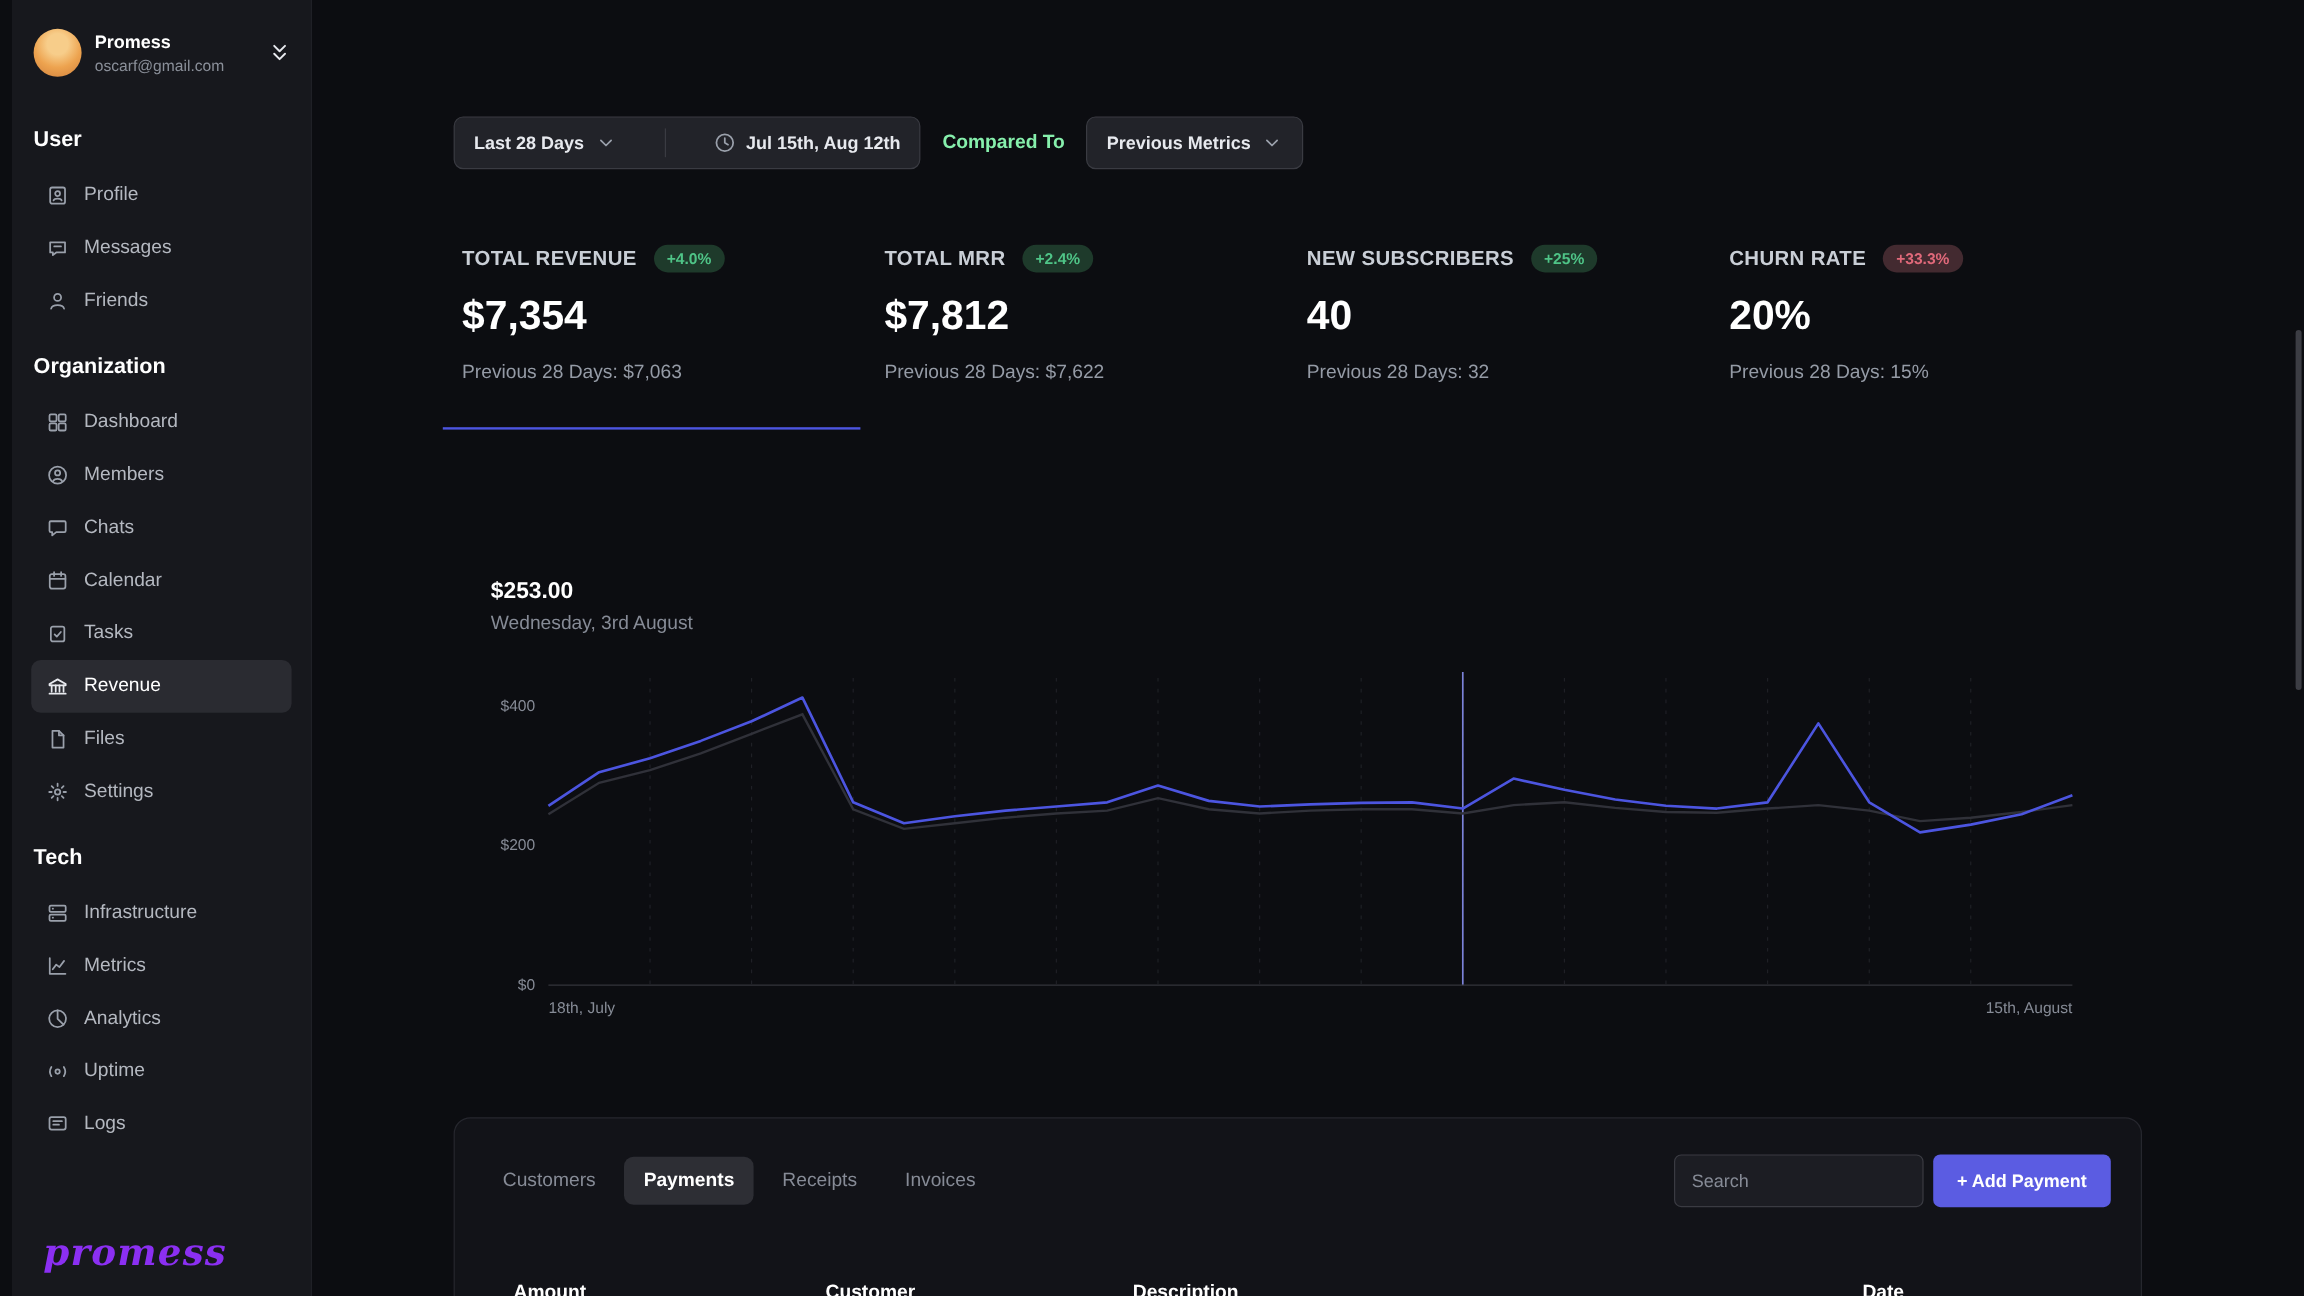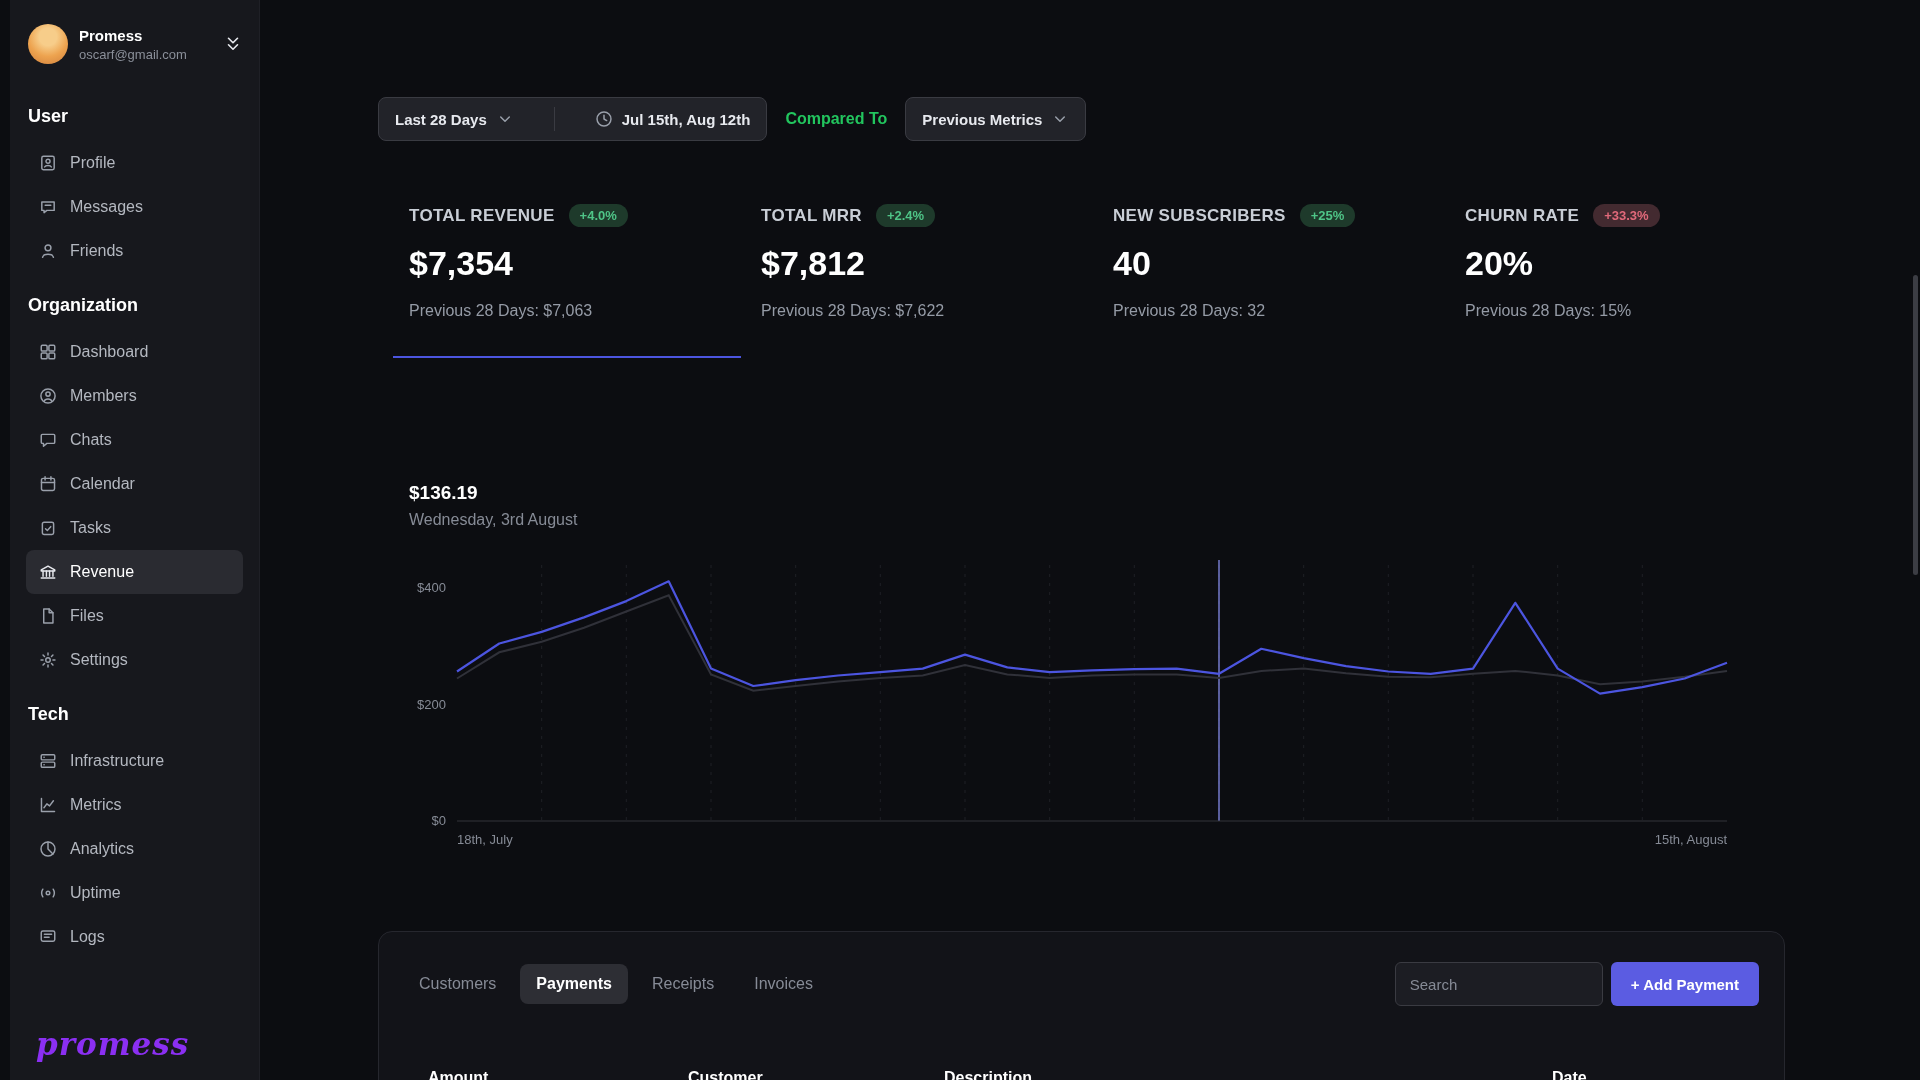--- a/index.html
+++ b/index.html
@@ -28,28 +28,28 @@
   .logo { margin-top:auto; padding:0 0 18px 26px; font-size:31px; font-weight:700; font-style:italic;
     font-family:"DejaVu Serif", serif; color:var(--logo,#8b2ff2); letter-spacing:1px; }
   
   .toolbar { position:absolute; left:378px; top:97px; display:flex; align-items:center; gap:18px; }
   .range-group { display:flex; align-items:center; height:44px; background:#222329;
     border:1px solid #3a3b42; border-radius:8px;gap:24px; }
   .range-btn { display:flex; align-items:center; gap:9px; height:100%; padding:0 16px;
     background:transparent; border:none; color:#e7e9ee; font-size:15px; font-weight:700;
     font-family:inherit; cursor:pointer; }
   .vdivider { width:1px; height:24px; background:#3a3b42; }
-  .compared { color:#22c55e; font-size:16px; font-weight:600; }
+  .compared { color:#86efac; font-size:16px; font-weight:600; }
   .compare-btn { display:flex; align-items:center; gap:9px; height:44px; padding:0 16px;
     background:#222329; border:1px solid #3a3b42; border-radius:8px; color:#e7e9ee;
     font-size:15px; font-weight:700; font-family:inherit; cursor:pointer; }
   .icon { display:inline-flex; color:inherit; }
   .muted-icon { color:#9aa0ab; }
   
-  .kpis { position:absolute; left:393px; top:198px; display:flex; }
+  .kpis { position:absolute; left:369px; top:198px; display:flex; }
   .kpi { position:relative; width:352px; height:160px; padding:6px 20px 0 16px; cursor:pointer; }
   .kpi.active::after { content:""; position:absolute; left:0; right:4px; bottom:0; height:2px;
     background:var(--accent,#4c55e0); }
   .kpi-head { display:flex; align-items:center; gap:14px; }
   .kpi-title { font-size:17px; font-weight:700; color:#c9ced6; letter-spacing:.3px; }
   .badge { font-size:13px; font-weight:700; padding:4px 11px; border-radius:999px; }
   .badge.positive { background:#1e3a2b; color:var(--positive,#4fc487); }
   .badge.negative { background:#432a30; color:var(--negative,#e0697a); }
   .kpi-value { margin-top:17px; font-size:34px; font-weight:800; color:#fff; }
   .kpi-prev { margin-top:19px; font-size:16px; color:#959ba6; }
@@ -312,21 +312,21 @@
        <div class="kpi-head">
          <span class="kpi-title">CHURN RATE</span>
          <span class="badge negative">+33.3%</span>
        </div>
        <div class="kpi-value">20%</div>
        <div class="kpi-prev">Previous 28 Days: 15%</div>
      </div>
     </div>
 
   <div class="chart-tooltip">
-    <div class="ct-value">$136.19</div>
+    <div class="ct-value">$253.00</div>
     <div class="ct-date">Wednesday, 3rd August</div>
   </div>
   <div class="chart" id="chart"><svg width="1360" height="292" viewBox="0 0 1360 292">
         <line x1="163.7" y1="7" x2="163.7" y2="263" stroke="#1f2026" stroke-dasharray="3 6"></line>
         <line x1="248.3" y1="7" x2="248.3" y2="263" stroke="#1f2026" stroke-dasharray="3 6"></line>
         <line x1="333.0" y1="7" x2="333.0" y2="263" stroke="#1f2026" stroke-dasharray="3 6"></line>
         <line x1="417.7" y1="7" x2="417.7" y2="263" stroke="#1f2026" stroke-dasharray="3 6"></line>
         <line x1="502.3" y1="7" x2="502.3" y2="263" stroke="#1f2026" stroke-dasharray="3 6"></line>
         <line x1="587.0" y1="7" x2="587.0" y2="263" stroke="#1f2026" stroke-dasharray="3 6"></line>
         <line x1="671.7" y1="7" x2="671.7" y2="263" stroke="#1f2026" stroke-dasharray="3 6"></line>

